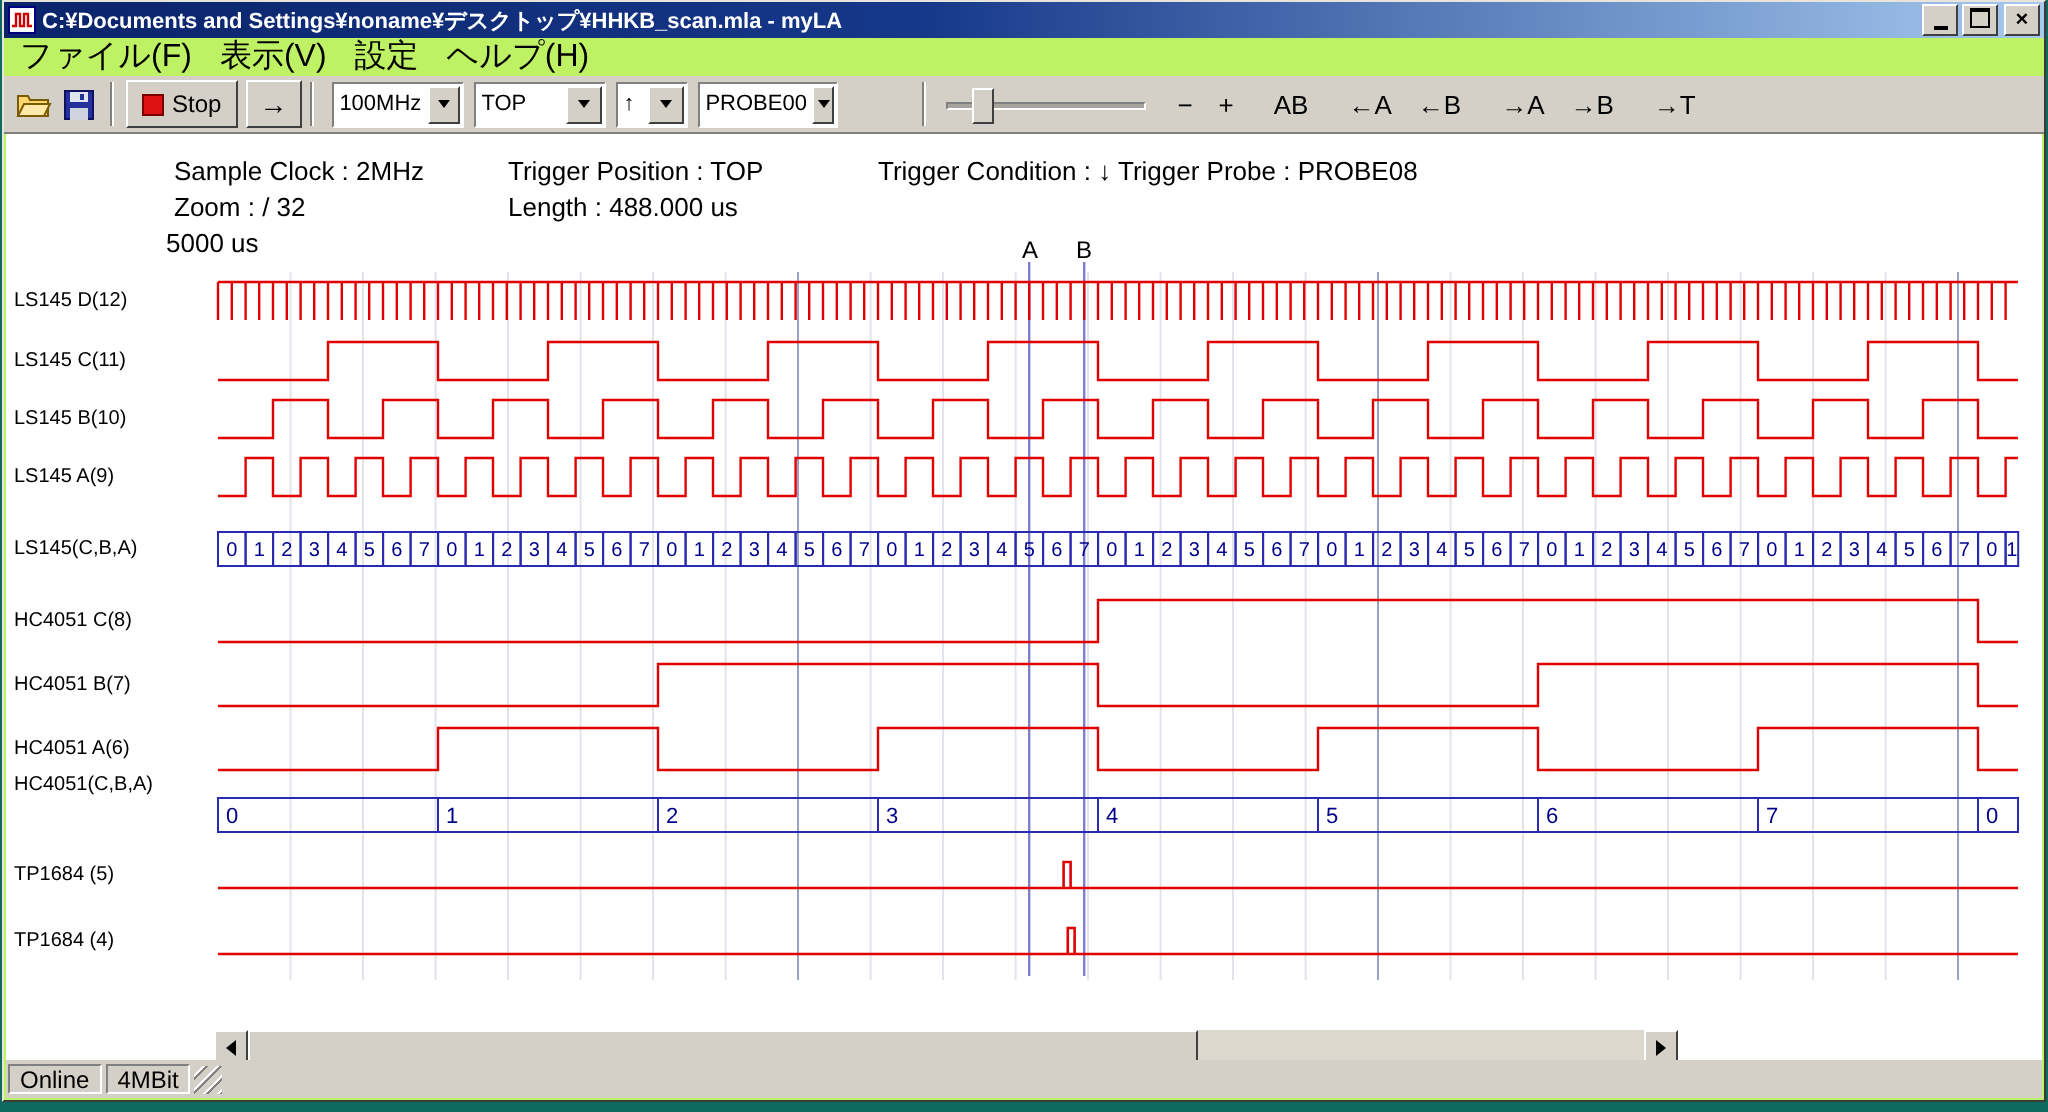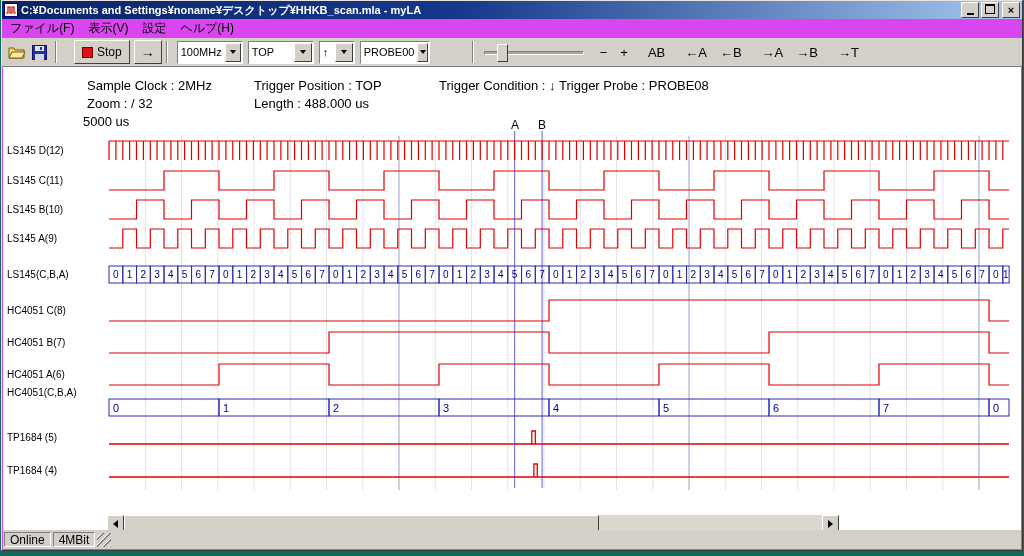--- a/index.html
+++ b/index.html
@@ -1,38 +1,38 @@
 <!DOCTYPE html>
 <html><head>
 <meta charset="utf-8">
 <style>
   html,body{margin:0;padding:0}
   body{width:1024px;height:556px;background:#0e6a5e;position:relative;overflow:hidden;
        font-family:"Liberation Sans",sans-serif;font-size:12px;color:#000}
-  .window{position:absolute;left:1px;top:0;width:1020px;height:549px;background:#d946ef;
+  .window{position:absolute;left:1px;top:0;width:1020px;height:549px;background:#bef264;
           border:1px solid;border-color:#e8e4dc #3a3a3a #3a3a3a #e8e4dc;}
   
   .titlebar{height:18px;background:linear-gradient(90deg,#0a246a 0%,#16388a 45%,#a6caf0 100%);
             display:flex;align-items:center;padding:0 2px;color:#fff}
   .title-text{font-size:11px;font-weight:bold;margin-left:3px;flex:1;white-space:nowrap;overflow:hidden}
   .winbtn{width:16px;height:14px;background:#d4d0c8;border:1px solid;border-color:#fff #404040 #404040 #fff;
           display:flex;align-items:flex-end;justify-content:center;margin-left:2px;color:#000}
   .winbtn.center{align-items:center}
   .glyph-min{width:7px;height:2px;background:#000;margin-bottom:2px}
   .glyph-max{width:8px;height:7px;border:1px solid #000;border-top-width:2px;margin-bottom:2px}
   .glyph-close{font-size:11px;font-weight:bold;line-height:12px}
   
-  .menubar{height:19px;display:flex;align-items:center;padding-left:1px;font-size:12px}
+  .menubar{height:19px;display:flex;align-items:center;padding-left:1px;font-size:16px}
   .menu-item{padding:2px 7px;white-space:nowrap}
   
   .toolbar{height:28px;display:flex;align-items:center;padding-left:3px;border-bottom:1px solid #808080;background:#d4d0c8}
   .tbtn{width:23px;height:22px;display:flex;align-items:center;justify-content:center}
   .tsep{width:0;height:22px;border-left:1px solid #808080;border-right:1px solid #fff;margin:0 4px}
   .btn3d{background:#d4d0c8;border:1px solid;border-color:#fff #404040 #404040 #fff}
-  .stop-btn{height:22px;display:flex;align-items:center;gap:4px;padding:0 7px;font-size:12px;margin-left:13px}
+  .stop-btn{height:22px;display:flex;align-items:center;gap:4px;padding:0 7px;font-size:12px;margin-left:2px}
   .stop-square{width:9px;height:9px;background:#dd1111;border:1px solid #7a0000}
   .run-btn{width:26px;height:22px;display:flex;align-items:center;justify-content:center;font-size:14px;margin-left:4px}
   .combo{height:21px;background:#fff;border:1px solid;border-color:#808080 #fff #fff #808080;
          display:flex;align-items:center;margin-left:5px}
   .combo-text{font-size:11px;padding:0 3px;flex:1;white-space:nowrap}
   .combo-btn{width:16px;height:17px;background:#d4d0c8;border:1px solid;border-color:#fff #404040 #404040 #fff;
              display:flex;align-items:center;justify-content:center;margin-right:1px}
   .arrow-down{width:0;height:0;border-left:3px solid transparent;border-right:3px solid transparent;border-top:4px solid #000}
   .slider{width:100px;height:20px;position:relative;margin:0 8px 0 6px}
   .slider-track{position:absolute;left:0;right:0;top:9px;height:2px;background:#a8a49c;

